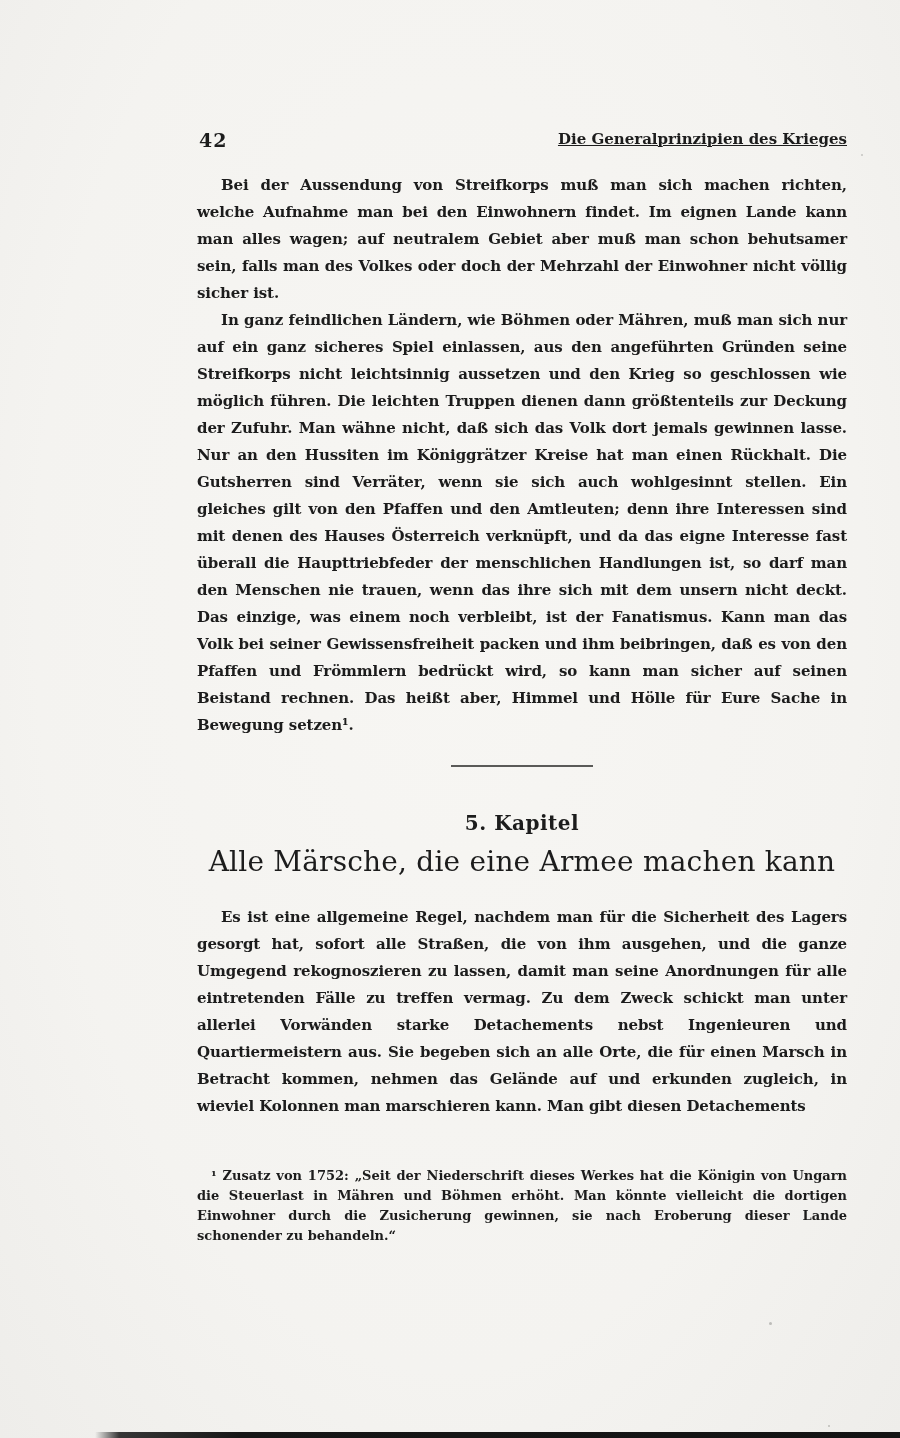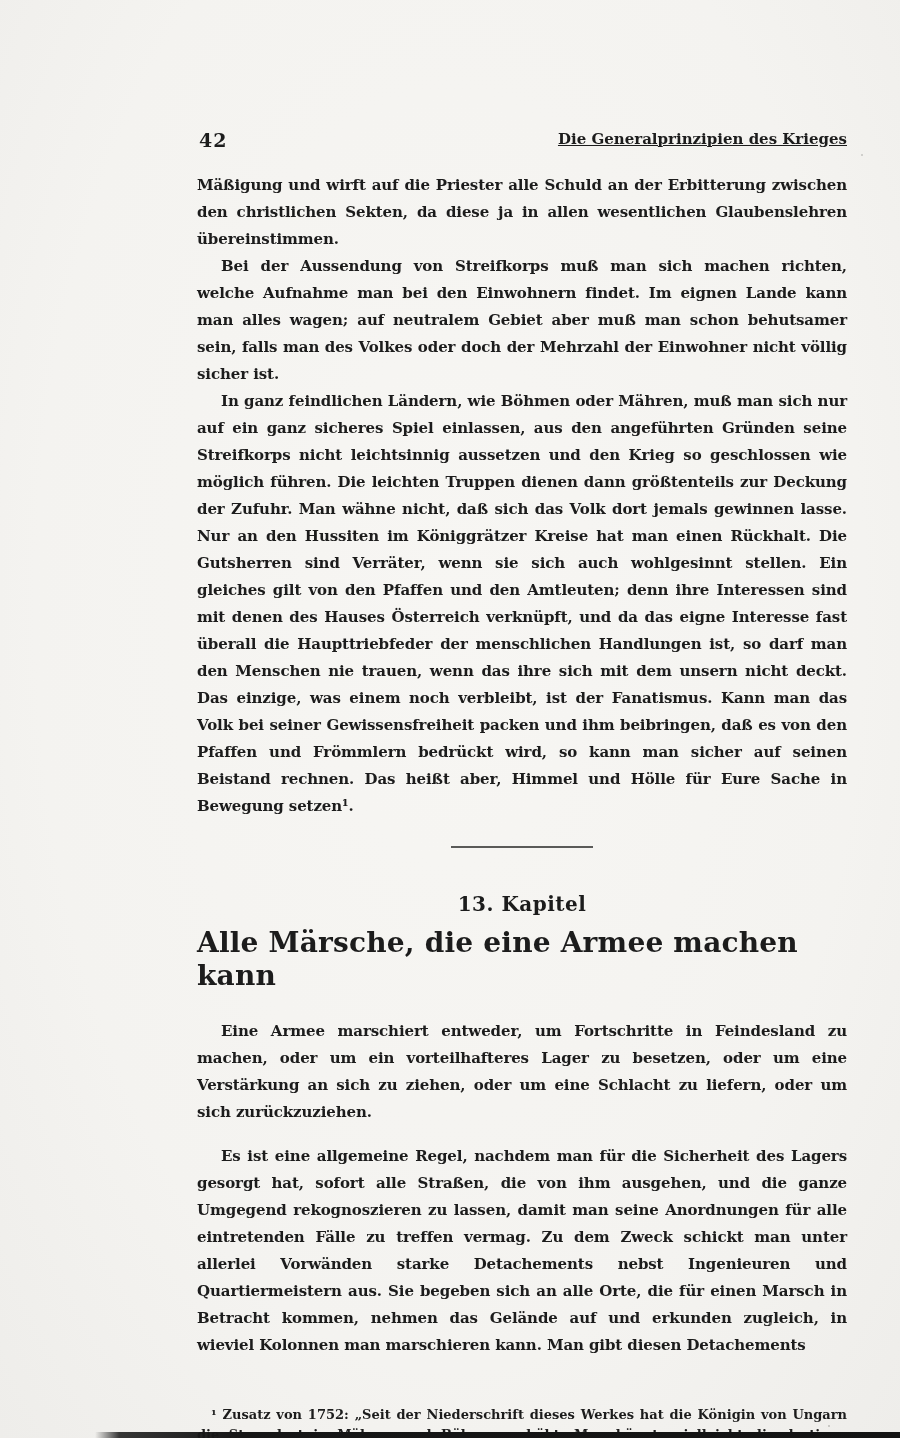--- a/index.html
+++ b/index.html
@@ -43,23 +43,23 @@
 
   .chapter-kicker {
     margin: 44px 0 0 0;
     text-align: center;
     font-size: 20px;
     font-weight: 700;
     letter-spacing: 0.5px;
   }
   .chapter-title {
     margin: 10px 0 0 0;
-    text-align: left;
+    text-align: center;
     font-size: 28px;
-    font-weight: 700;
+    font-weight: 400;
     letter-spacing: 0.2px;
   }
 
   .section2 { margin-top: 26px; }
   .section2 .par + .par { margin-top: 17px; }
 
   .footnote {
     margin: 46px 0 0 0;
     font-size: 13px;
     font-weight: 700;
@@ -87,34 +87,32 @@
 
 <div class="page">
 
   <header class="running-head">
     <span class="page-number">42</span>
     <span class="running-title">Die Generalprinzipien des Krieges</span>
   </header>
 
   <main class="column">
 
-    <p class="par">Mäßigung und wirft auf die Priester alle Schuld an der Erbitterung zwischen den christlichen Sekten, da diese ja in allen wesentlichen Glaubenslehren übereinstimmen.</p>
 
     <p class="par indent">Bei der Aussendung von Streifkorps muß man sich machen richten, welche Aufnahme man bei den Einwohnern findet. Im eignen Lande kann man alles wagen; auf neutralem Gebiet aber muß man schon behutsamer sein, falls man des Volkes oder doch der Mehrzahl der Einwohner nicht völlig sicher ist.</p>
 
     <p class="par indent">In ganz feindlichen Ländern, wie Böhmen oder Mähren, muß man sich nur auf ein ganz sicheres Spiel einlassen, aus den angeführten Gründen seine Streifkorps nicht leichtsinnig aussetzen und den Krieg so geschlossen wie möglich führen. Die leichten Truppen dienen dann größtenteils zur Deckung der Zufuhr. Man wähne nicht, daß sich das Volk dort jemals gewinnen lasse. Nur an den Hussiten im Königgrätzer Kreise hat man einen Rückhalt. Die Gutsherren sind Verräter, wenn sie sich auch wohlgesinnt stellen. Ein gleiches gilt von den Pfaffen und den Amtleuten; denn ihre Interessen sind mit denen des Hauses Österreich verknüpft, und da das eigne Interesse fast überall die Haupttriebfeder der menschlichen Handlungen ist, so darf man den Menschen nie trauen, wenn das ihre sich mit dem unsern nicht deckt. Das einzige, was einem noch verbleibt, ist der Fanatismus. Kann man das Volk bei seiner Gewissensfreiheit packen und ihm beibringen, daß es von den Pfaffen und Frömmlern bedrückt wird, so kann man sicher auf seinen Beistand rechnen. Das heißt aber, Himmel und Hölle für Eure Sache in Bewegung setzen¹.</p>
 
     <div class="divider"></div>
 
-    <h3 class="chapter-kicker">13. Kapitel</h3>
+    <h3 class="chapter-kicker">5. Kapitel</h3>
 
     <h2 class="chapter-title">Alle Märsche, die eine Armee machen kann</h2>
 
     <section class="section2">
-      <p class="par indent">Eine Armee marschiert entweder, um Fortschritte in Feindesland zu machen, oder um ein vorteilhafteres Lager zu besetzen, oder um eine Verstärkung an sich zu ziehen, oder um eine Schlacht zu liefern, oder um sich zurückzuziehen.</p>
 
       <p class="par indent">Es ist eine allgemeine Regel, nachdem man für die Sicherheit des Lagers gesorgt hat, sofort alle Straßen, die von ihm ausgehen, und die ganze Umgegend rekognoszieren zu lassen, damit man seine Anordnungen für alle eintretenden Fälle zu treffen vermag. Zu dem Zweck schickt man unter allerlei Vorwänden starke Detachements nebst Ingenieuren und Quartiermeistern aus. Sie begeben sich an alle Orte, die für einen Marsch in Betracht kommen, nehmen das Gelände auf und erkunden zugleich, in wieviel Kolonnen man marschieren kann. Man gibt diesen Detachements</p>
     </section>
 
     <aside class="footnote">¹ Zusatz von 1752: „Seit der Niederschrift dieses Werkes hat die Königin von Ungarn die Steuerlast in Mähren und Böhmen erhöht. Man könnte vielleicht die dortigen Einwohner durch die Zusicherung gewinnen, sie nach Eroberung dieser Lande schonender zu behandeln.“</aside>
 
   </main>
 
   <div class="scan-bar"></div>
   <div class="speck speck-a"></div>

